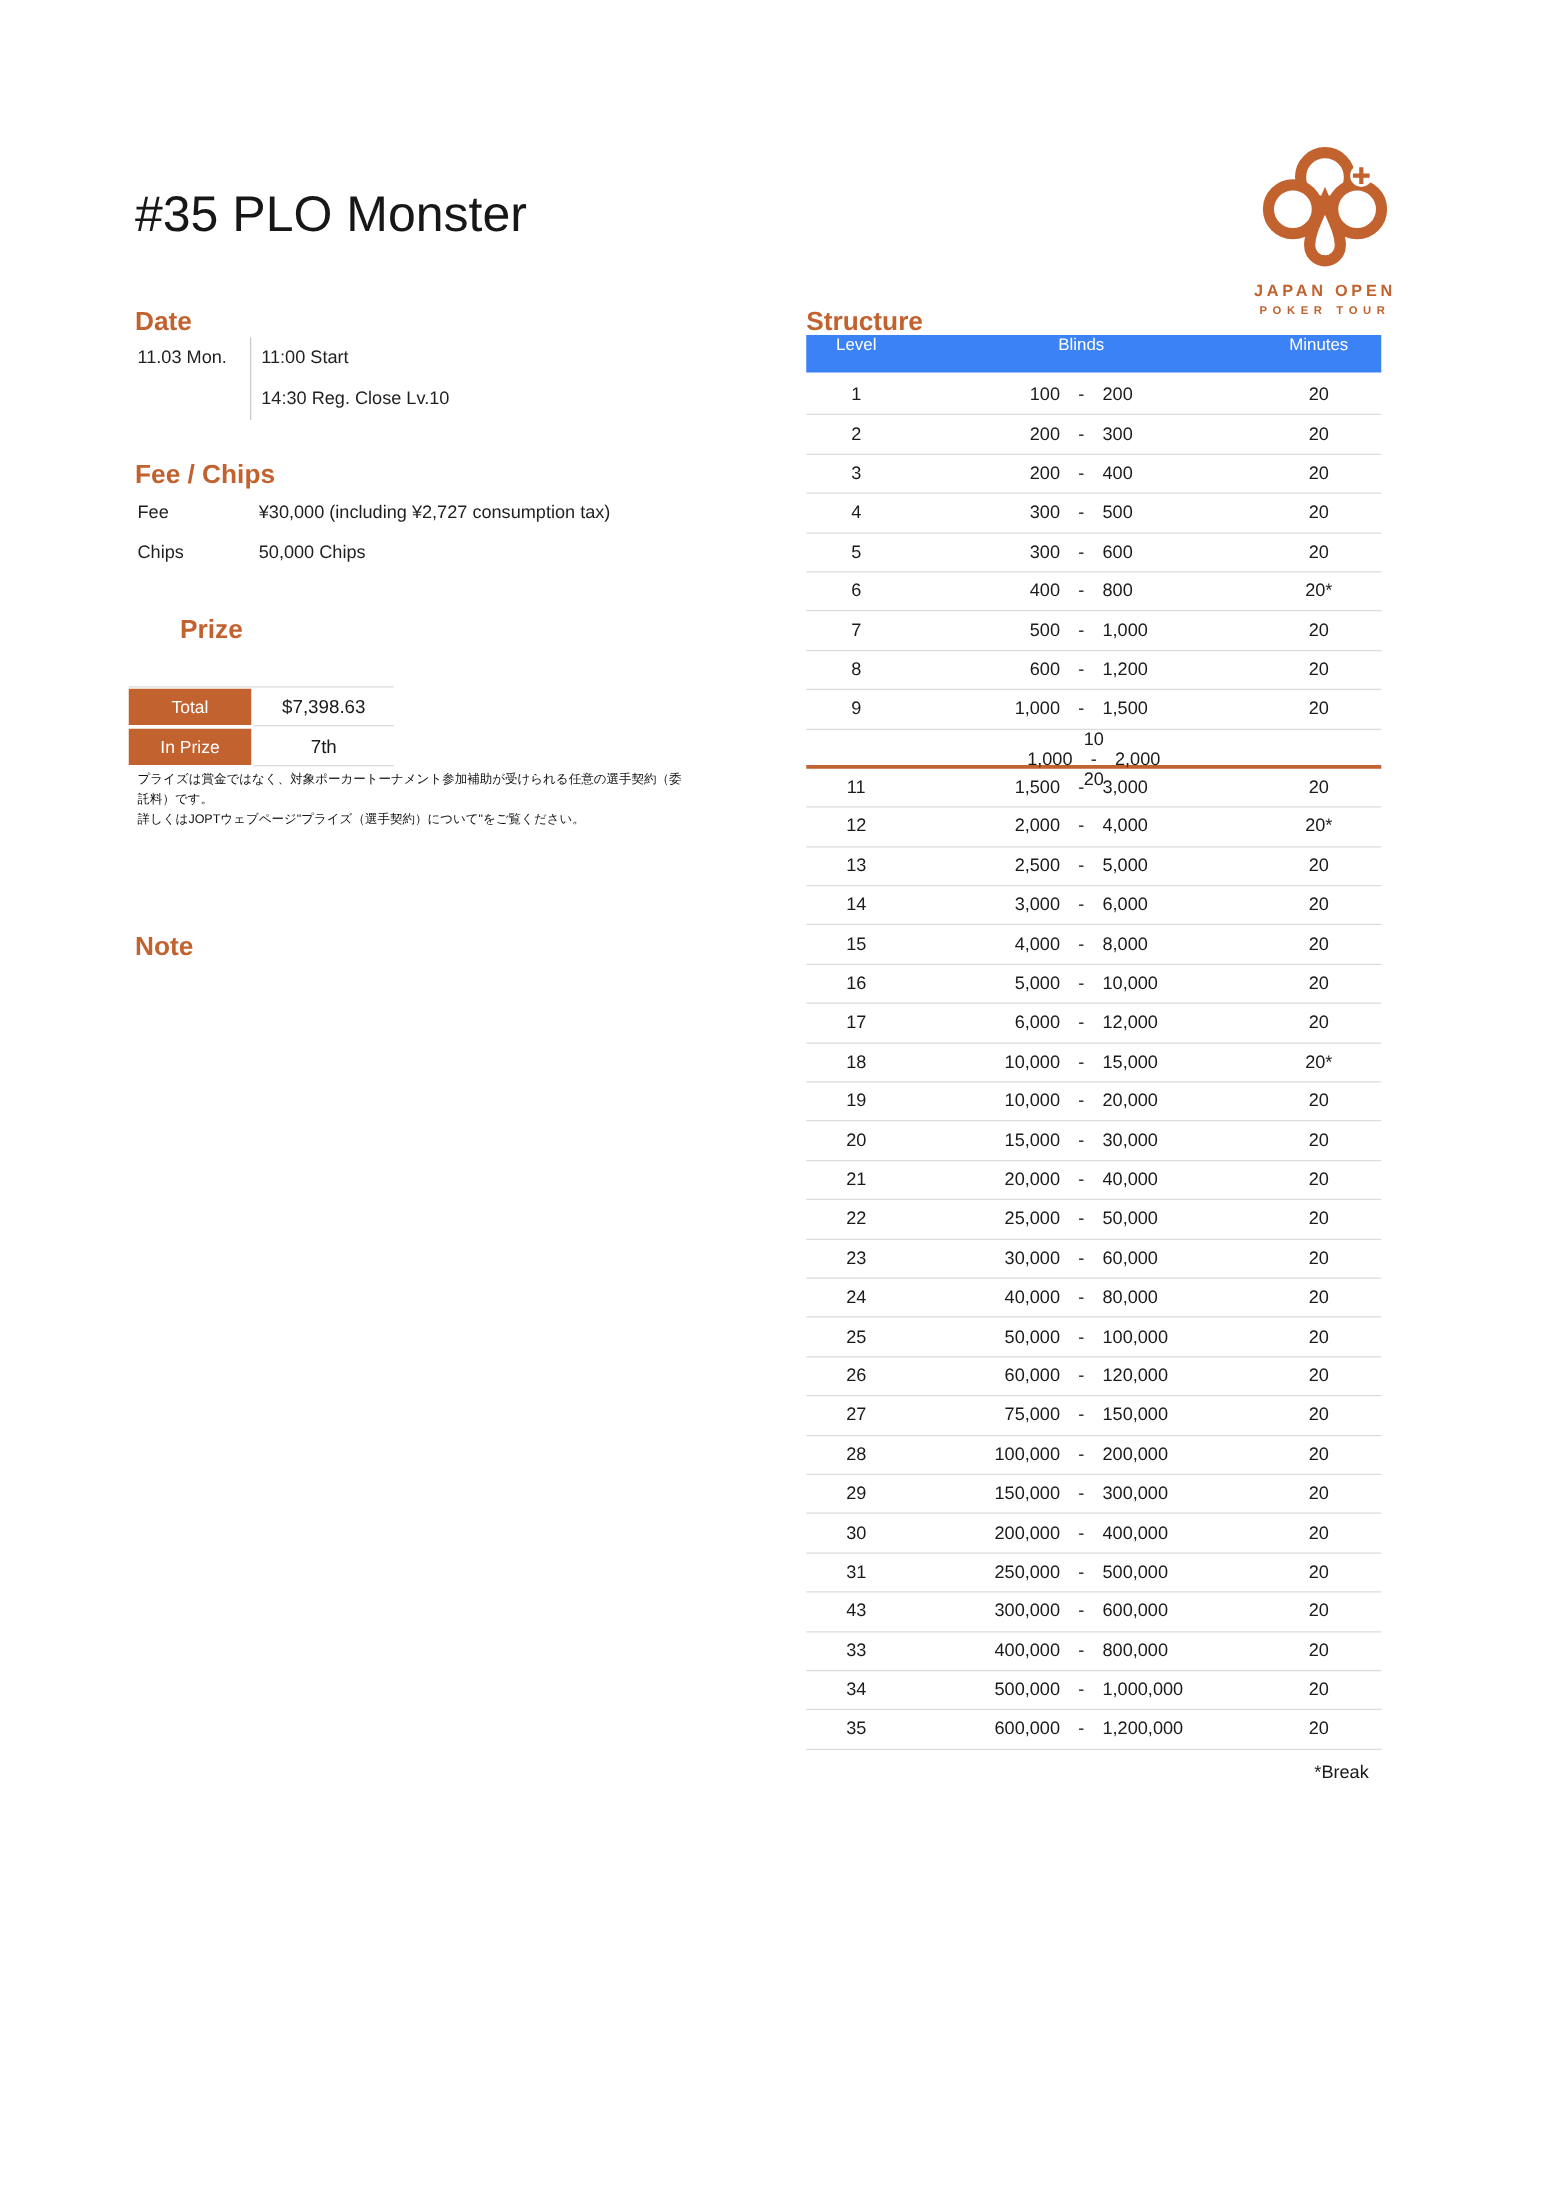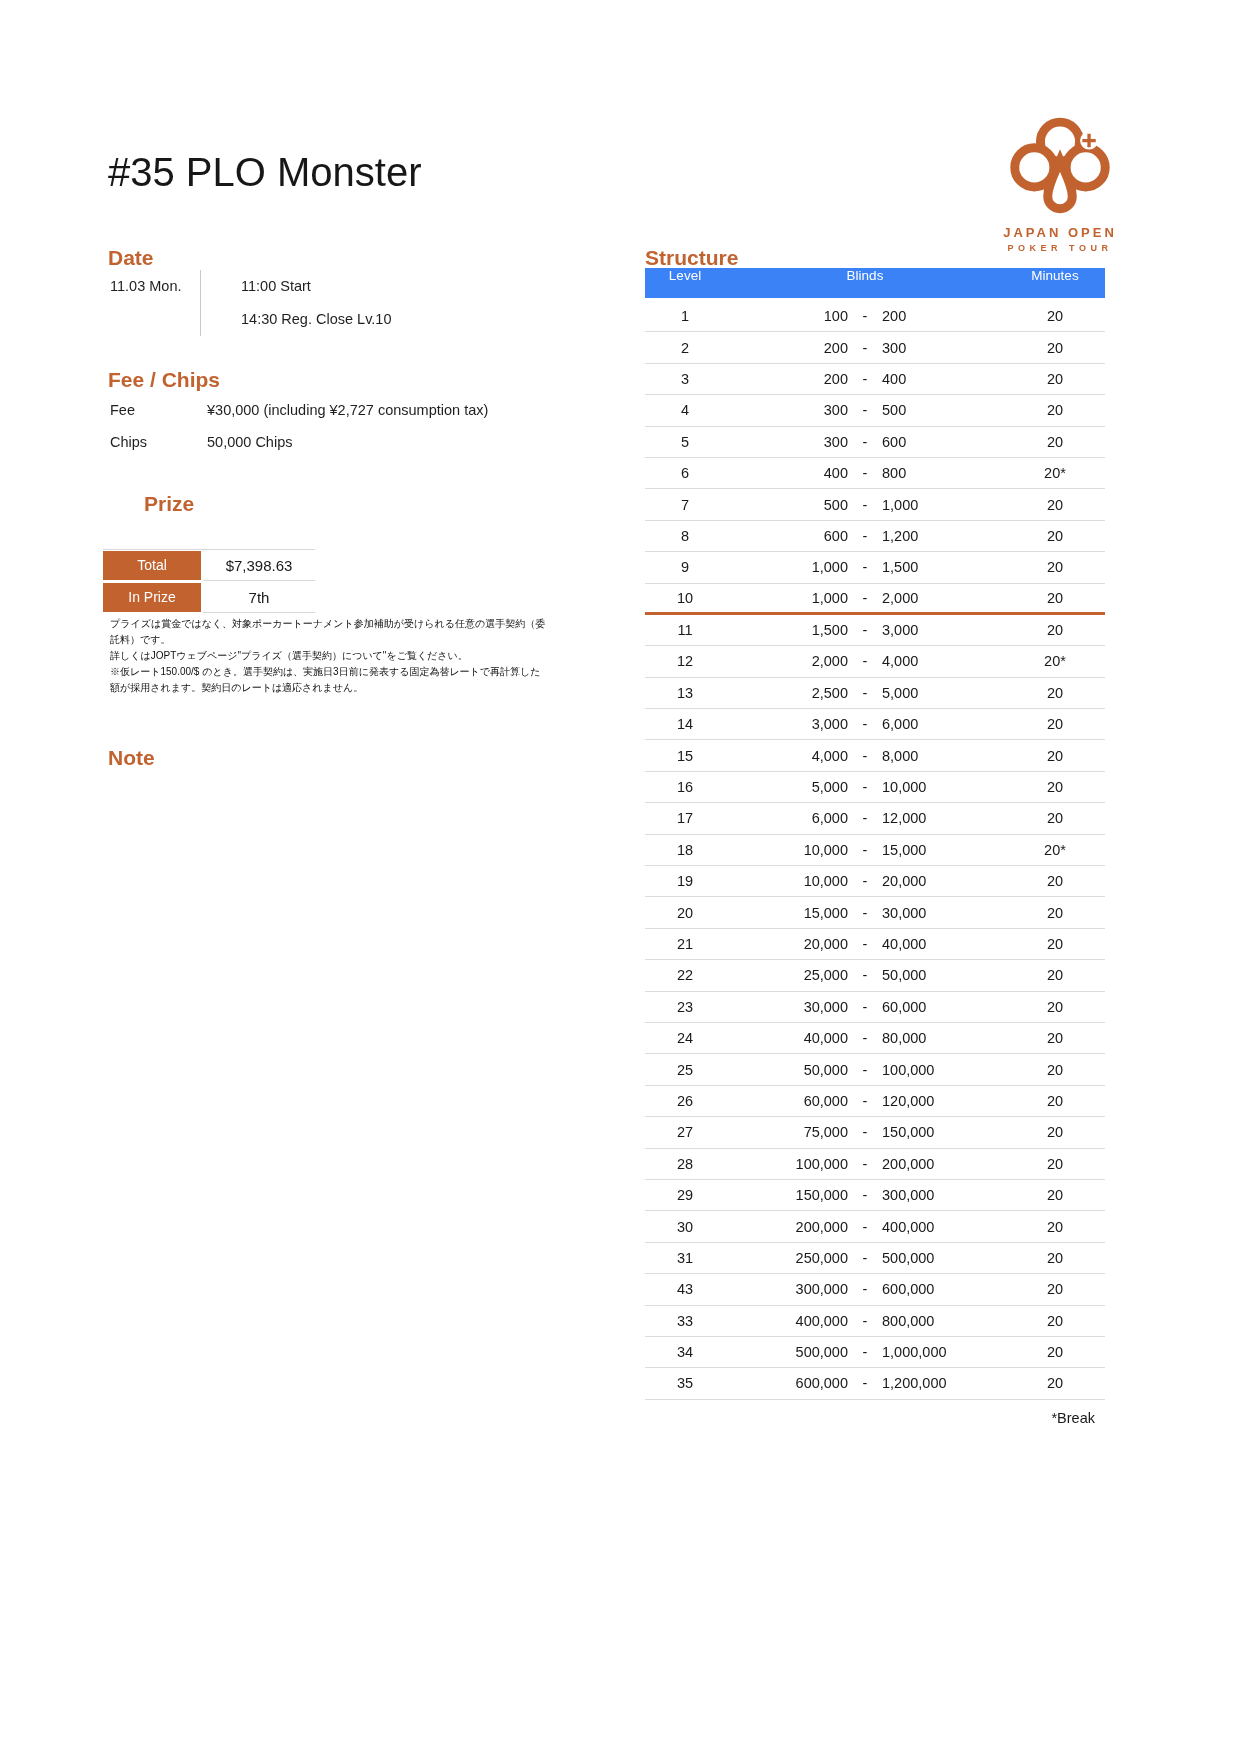--- a/index.html
+++ b/index.html
@@ -24,21 +24,21 @@
   .h-date { left:108px; top:246px; }
   .h-fee  { left:108px; top:368px; }
   .h-prize{ left:108px; top:492px;margin-left:36px; }
   .h-note { left:108px; top:746px; }
   .h-structure { left:645px; top:246px; }
 
   
   .date-day { left:110px; top:276px; font-size:14.5px; line-height:20px; }
   .date-rule { left:200px; top:270px; width:1px; height:66px; background:#c9c9c9; }
   .date-times { left:209px; top:276px; font-size:14.5px; }
-  .date-times .t-line { line-height:20px; margin-bottom:13px;margin-left:32px; }
+  .date-times .t-line { line-height:20px; margin-bottom:13px; }
 
   
   .kv-row { font-size:14.5px; line-height:20px; }
   .fee-label   { left:110px; top:400px; }
   .fee-value   { left:207px; top:400px; }
   .chips-label { left:110px; top:432px; }
   .chips-value { left:207px; top:432px; }
 
   
   .prize-table { left:103px; top:521px; width:212px; border-top:1px solid #D9D9D9;margin-top:28px; }
@@ -65,21 +65,21 @@
   .structure-table { left:645px; top:268px; width:460px; }
   .sheader {
     height:30px; background:#3b82f6; color:#ffffff; display:flex;
     align-items:flex-start; font-size:13.5px;
   }
   .srows { margin-top:3px; }
   .srow {
     height:31.4px; display:flex; align-items:center; font-size:14.5px;
     border-bottom:1px solid #DCDCDC; box-sizing:border-box; color:#1a1a1a;
   }
-  .srow.divider-accent { border-bottom:3px solid #C1622F; }
+  .srow.divider-accent { border-bottom:3px solid #C1622F;flex-direction:column; }
   .cell-level   { width:80px; text-align:center; }
   .cell-blinds  { width:280px; display:flex; }
   .cell-blinds .sb   { width:123px; text-align:right; }
   .cell-blinds .dash { width:34px; text-align:center; }
   .cell-blinds .bb   { flex:1; text-align:left; }
   .cell-minutes { width:100px; text-align:center; }
   .hc-level   { width:80px; text-align:center; }
   .hc-blinds  { width:280px; text-align:center; }
   .hc-minutes { width:100px; text-align:center; }
 
@@ -128,21 +128,20 @@
     <div class="prize-value">$7,398.63</div>
   </div>
   <div class="prize-row">
     <div class="prize-label">In Prize</div>
     <div class="prize-value">7th</div>
   </div>
 </div>
 <div class="abs disclaimer">
   <p>プライズは賞金ではなく、対象ポーカートーナメント参加補助が受けられる任意の選手契約（委託料）です。</p>
   <p>詳しくはJOPTウェブページ"プライズ（選手契約）について"をご覧ください。</p>
-  <p>※仮レート150.00/$ のとき。選手契約は、実施日3日前に発表する固定為替レートで再計算した額が採用されます。契約日のレートは適応されません。</p>
 </div>
 
 <div class="abs section-heading h-note">Note</div>
 <div class="abs note-items">
 </div>
 
 <div class="abs section-heading h-structure">Structure</div>
 <div class="abs structure-table">
   <div class="sheader">
     <div class="hc-level">Level</div>

